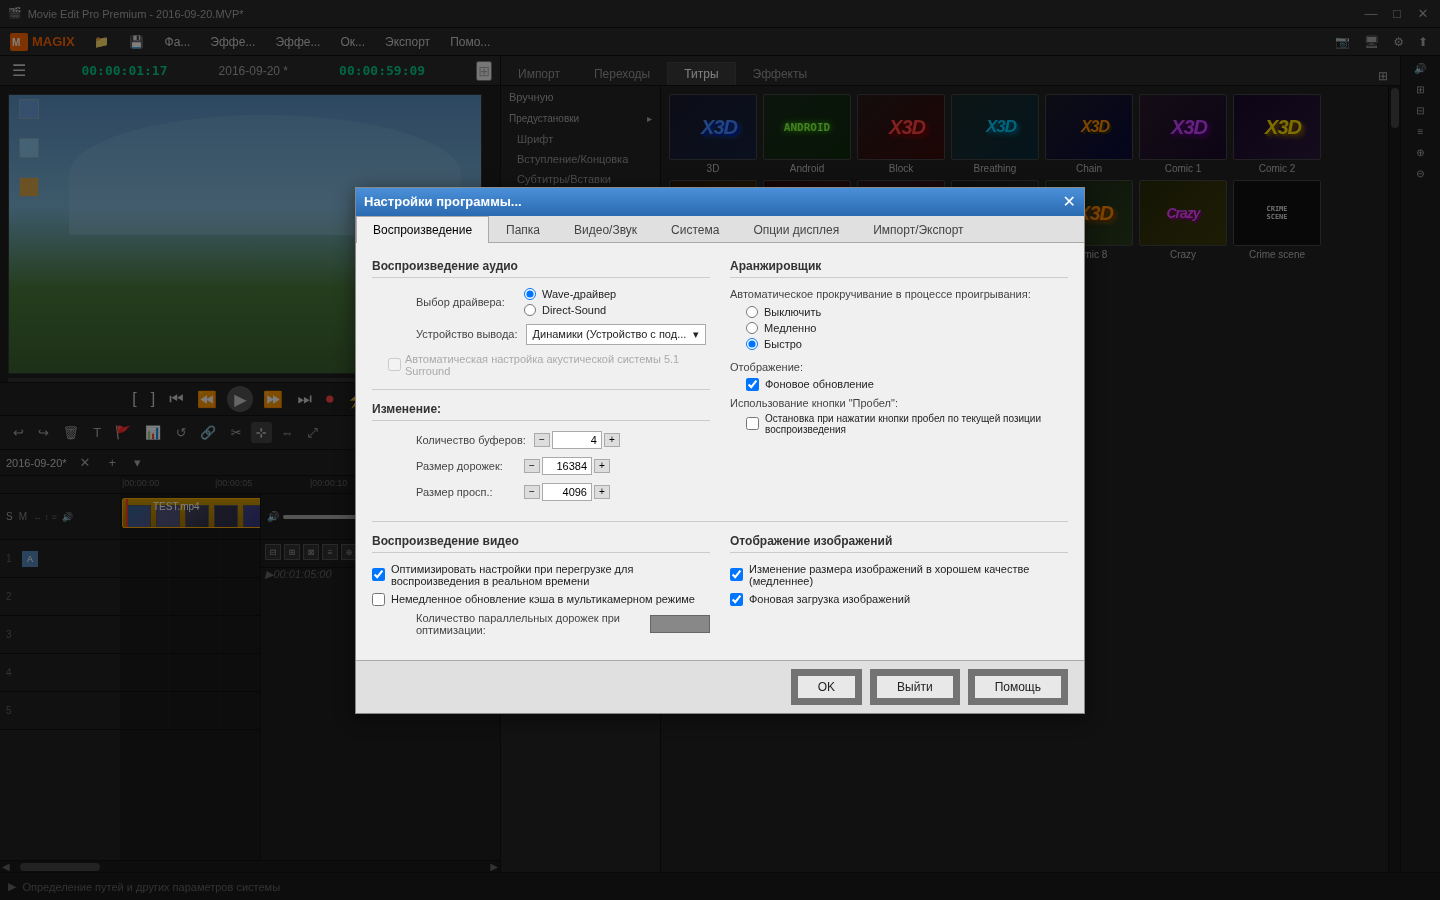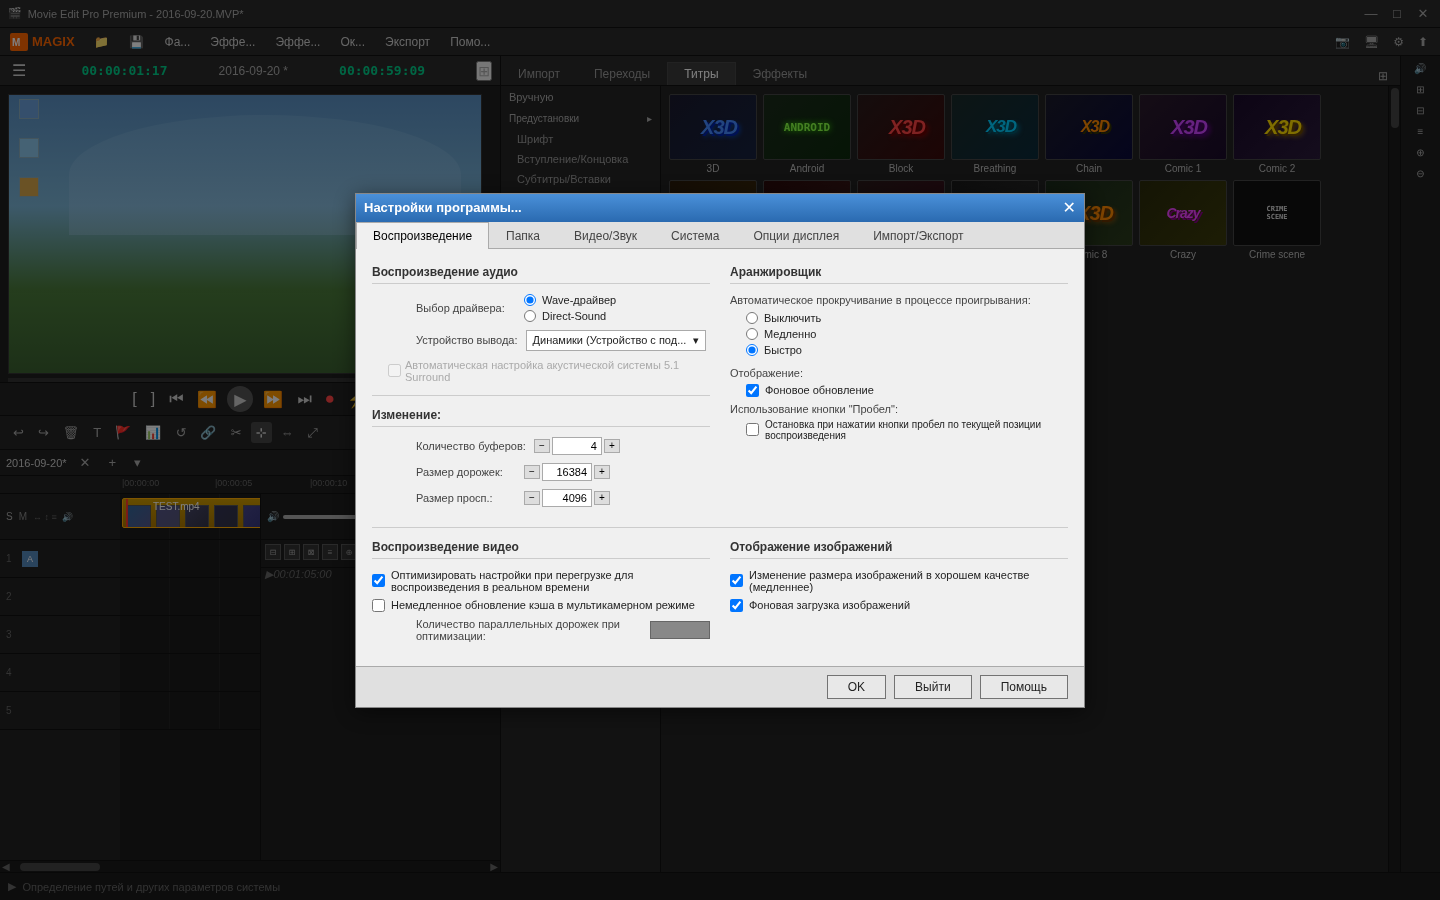--- a/index.html
+++ b/index.html
@@ -136,21 +136,21 @@
     .select-field { background: #fff; border: 1px solid #aaa; padding: 3px 6px; font-size: 11px; width: 180px; display: flex; align-items: center; justify-content: space-between; cursor: pointer; }
     .number-field { background: #fff; border: 1px solid #aaa; padding: 2px 4px; font-size: 11px; width: 50px; text-align: right; }
     .spin-group { display: flex; align-items: center; gap: 2px; }
     .spin-btn { background: #ddd; border: 1px solid #aaa; width: 16px; height: 14px; font-size: 10px; cursor: pointer; display: flex; align-items: center; justify-content: center; }
     .checkbox-item { display: flex; align-items: center; gap: 6px; font-size: 11px; margin-bottom: 6px; }
     .autorow { display: flex; align-items: center; gap: 4px; font-size: 11px; margin-bottom: 4px; margin-left: 16px; color: #666; }
     .dialog-divider { border: none; border-top: 1px solid #ccc; margin: 12px 0; }
     .disabled-text { color: #aaa; }
     .parallel-input { width: 60px; height: 18px; background: #888; border: 1px solid #666; display: inline-block; }
     #dialog-footer { background: #e0e0e0; border-top: 1px solid #aaa; padding: 8px 16px; display: flex; justify-content: flex-end; gap: 8px; }
-    .dialog-btn { background: #e8e8e8; border: 1px solid #737373; padding: 4px 20px; font-size: 12px; cursor: pointer; color: #222; }
+    .dialog-btn { background: #e8e8e8; border: 7px solid #737373; padding: 4px 20px; font-size: 12px; cursor: pointer; color: #222; }
 
     
     #statusbar { height: 28px; background: #1a1a1a; display: flex; align-items: center; padding: 0 8px; border-top: 1px solid #111; font-size: 11px; color: #666; }
 
     
     .h-scrollbar { height: 12px; background: #1a1a1a; border-top: 1px solid #111; display: flex; align-items: center; padding: 0 2px; }
     .h-scroll-thumb { height: 8px; width: 80px; background: #444; border-radius: 4px; margin-left: 10px; }
 
     
     #timeline-right { width: 240px; background: #1e1e1e; border-left: 1px solid #111; display: flex; flex-direction: column; }

